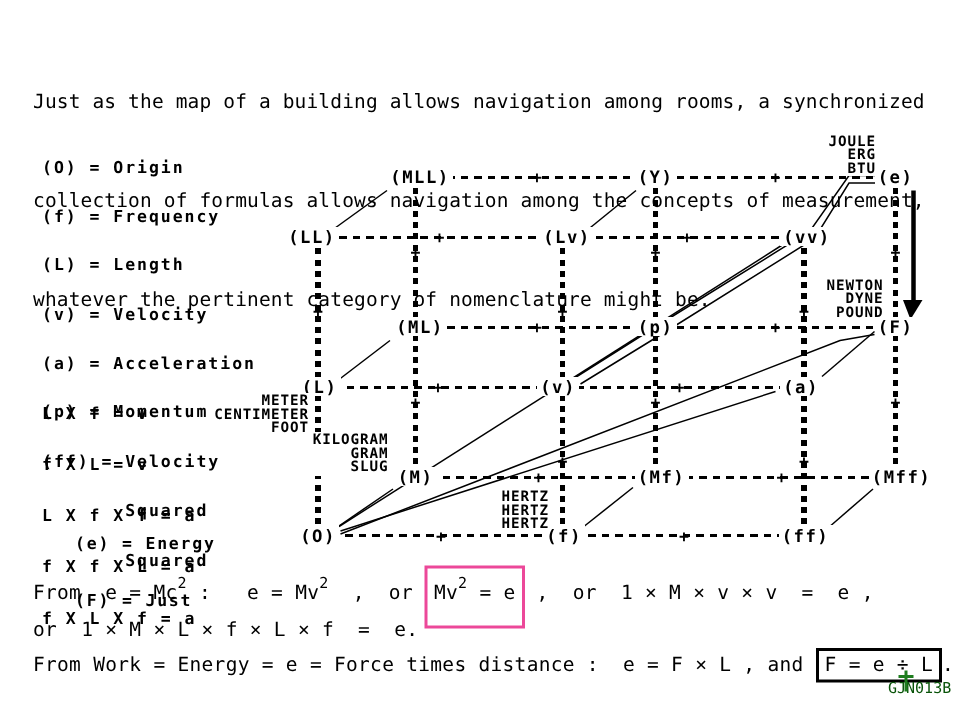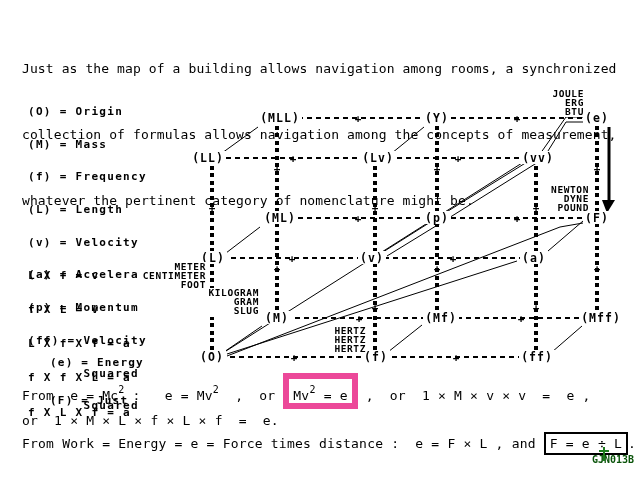--- a/index.html
+++ b/index.html
@@ -20,39 +20,38 @@
   .dashv{stroke:#000;stroke-width:3.5;stroke-dasharray:4 3.5;}
   .dashh{stroke:#000;stroke-width:2;stroke-dasharray:5 4;}
   .sol{stroke:#000;stroke-width:1;fill:none;}
   .thick{stroke:#000;stroke-width:3;fill:none;}
   .mask{fill:#fff;}
   .bline{font-size:13px;line-height:16px;white-space:pre;letter-spacing:0.2px;}
   #bl1{left:22px;top:388px;}
   #bl2{left:22px;top:413px;}
   #bl3{left:22px;top:436px;}
   .sup{font-size:10px;position:relative;top:-7px;}
-  .fbox1{border:6px solid #ec4899;padding:9px 4px 0 4px;}
+  .fbox1{border:2px solid #ec4899;padding:9px 4px 14px 4px;}
   .fbox2{border:2px solid #000;padding:2px 4px;}
-  #sig{left:592px;top:454px;font-size:10px;font-weight:bold;letter-spacing:0px;}
+  #sig{left:592px;top:454px;font-size:10px;font-weight:normal;letter-spacing:0px;}
   #cross{left:599px;top:447px;width:10px;height:14px;}
   #cross .vb{position:absolute;left:4px;top:0;width:2px;height:14px;}
   #cross .hb{position:absolute;left:0;top:3px;width:10px;height:2px;}
 </style>
 </head>
 <body>
 
 <div id="intro" class="abs">
   <div>Just as the map of a building allows navigation among rooms, a synchronized</div>
   <div>collection of formulas allows navigation among the concepts of measurement,</div>
   <div>whatever the pertinent category of nomenclature might be.</div>
 </div>
 
 <div id="legend" class="abs">
   <div>(O) = Origin</div>
-  <div>(M) = Mass</div>
   <div>(f) = Frequency</div>
   <div>(L) = Length</div>
   <div>(v) = Velocity</div>
   <div>(a) = Acceleration</div>
   <div>(p) = Momentum</div>
   <div>(ff) = Velocity</div>
   <div>       Squared</div>
   <div>       Squared</div>
   
   

